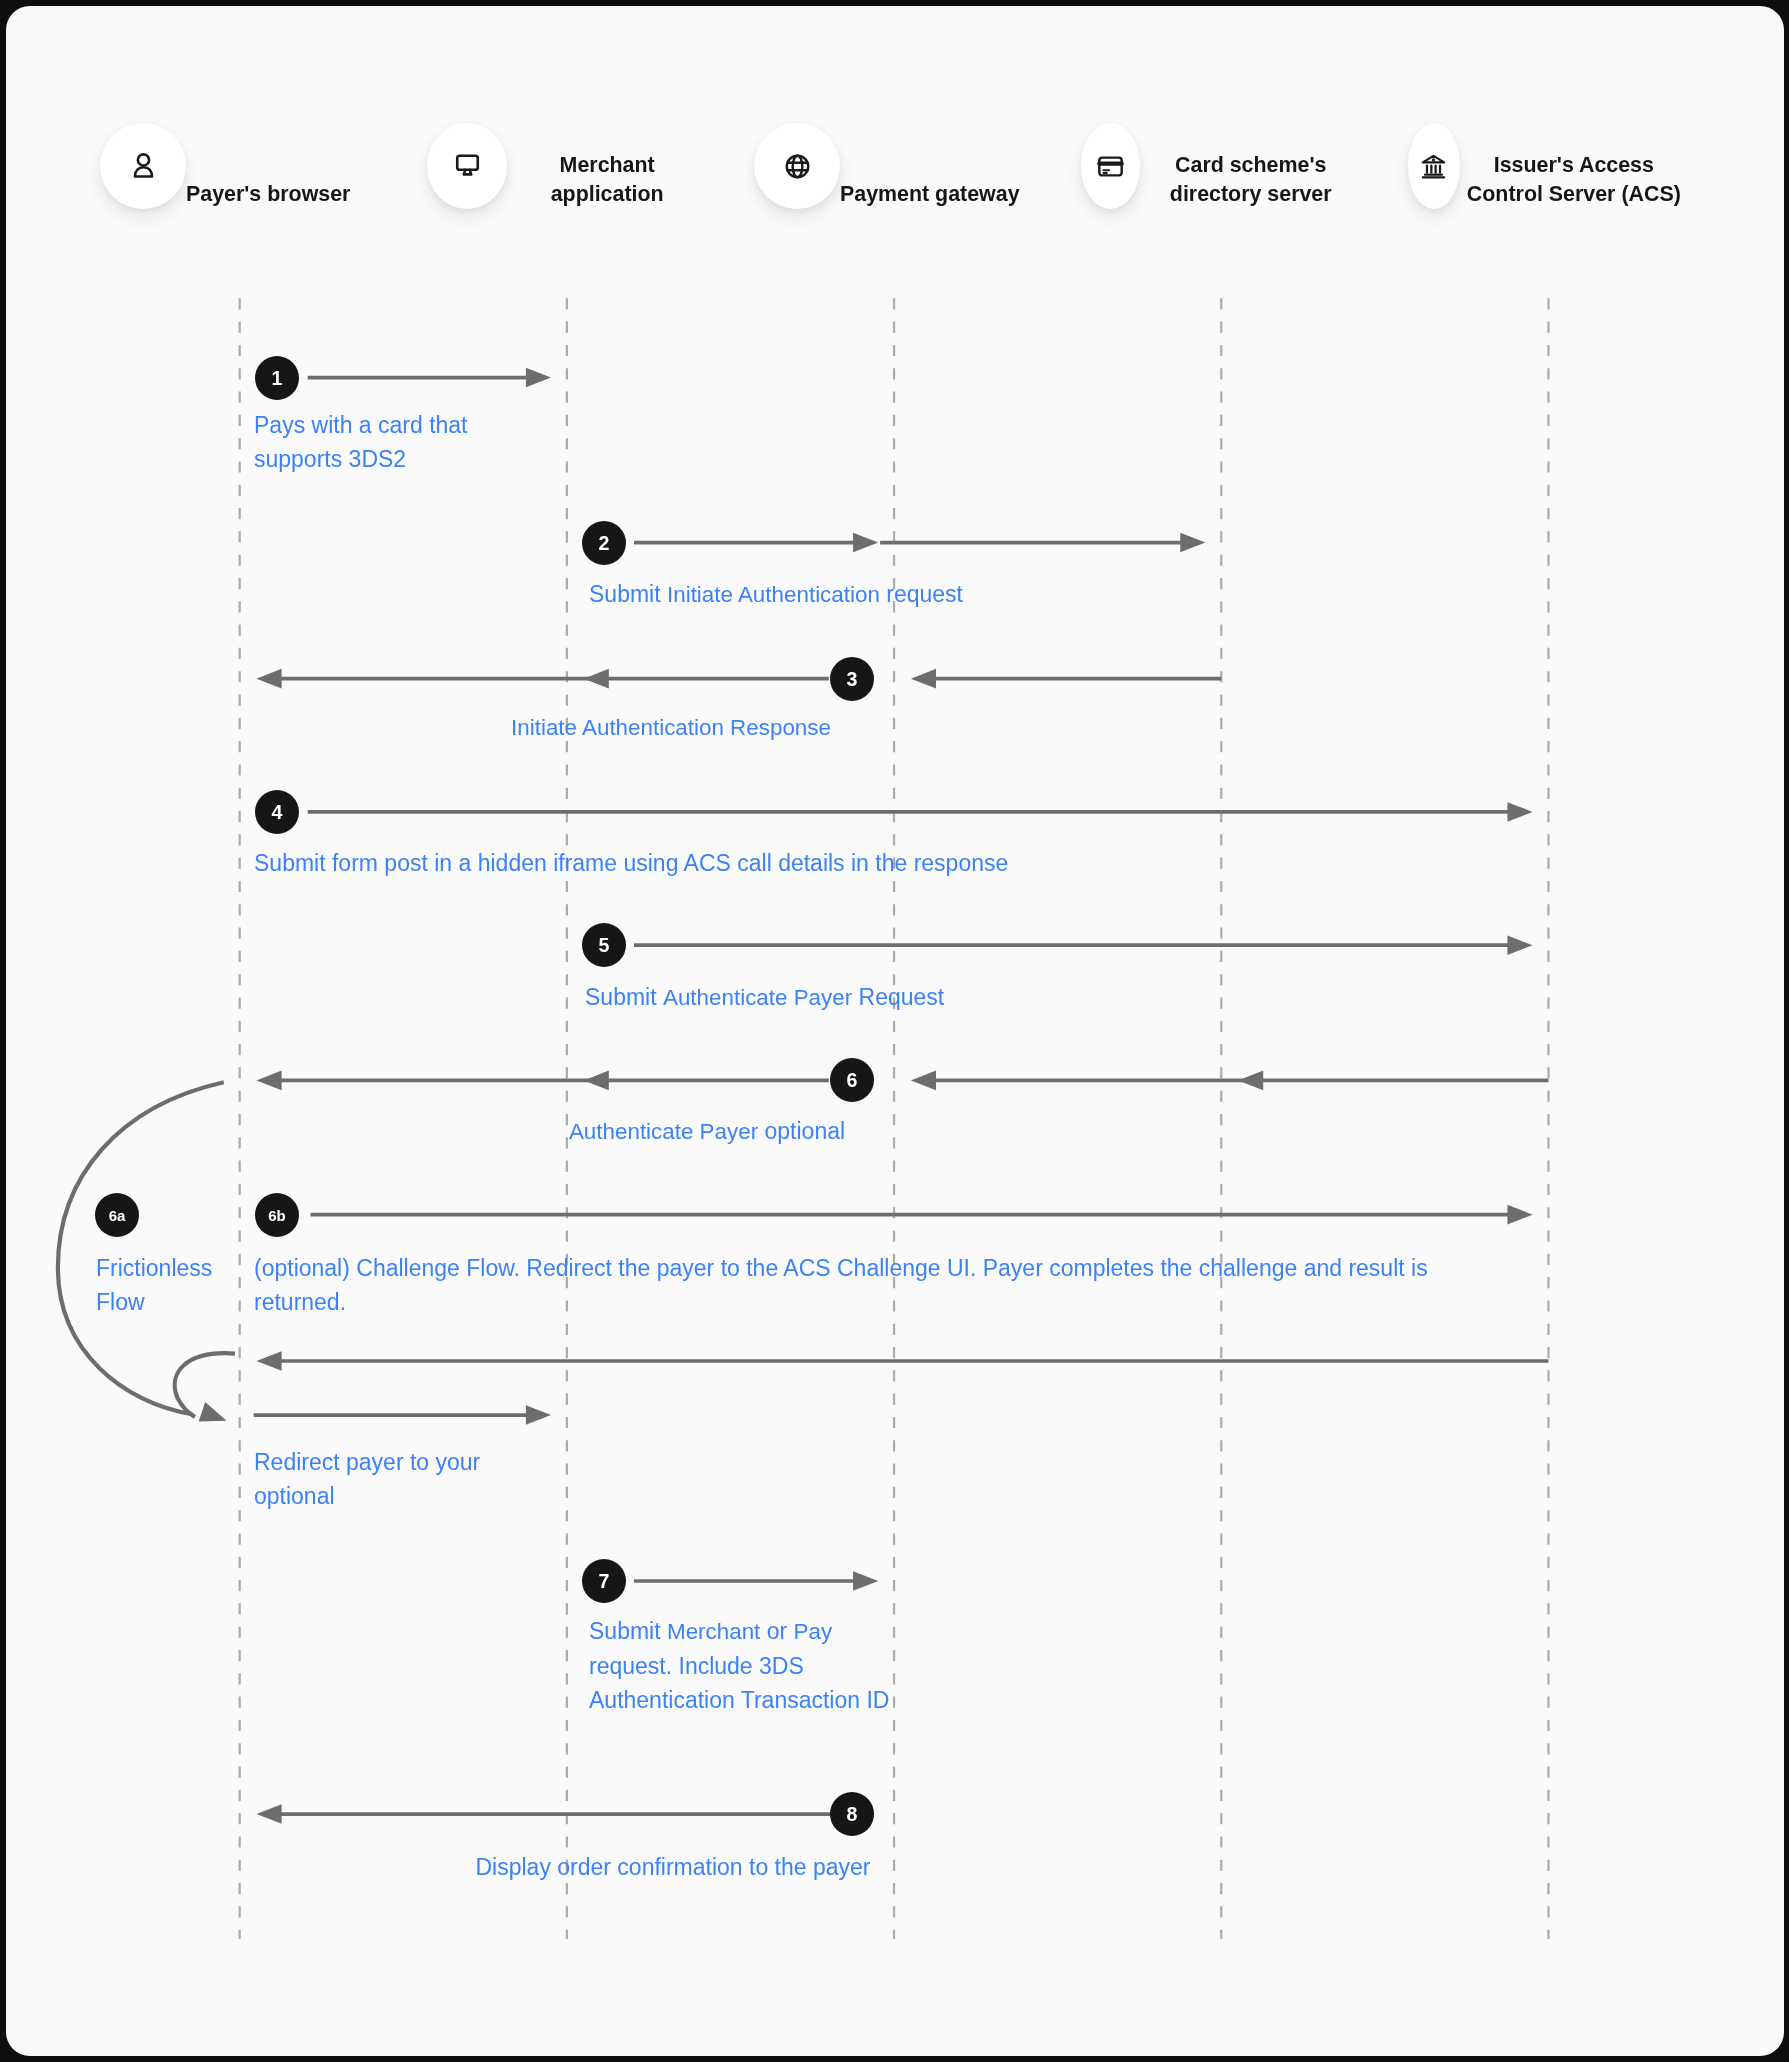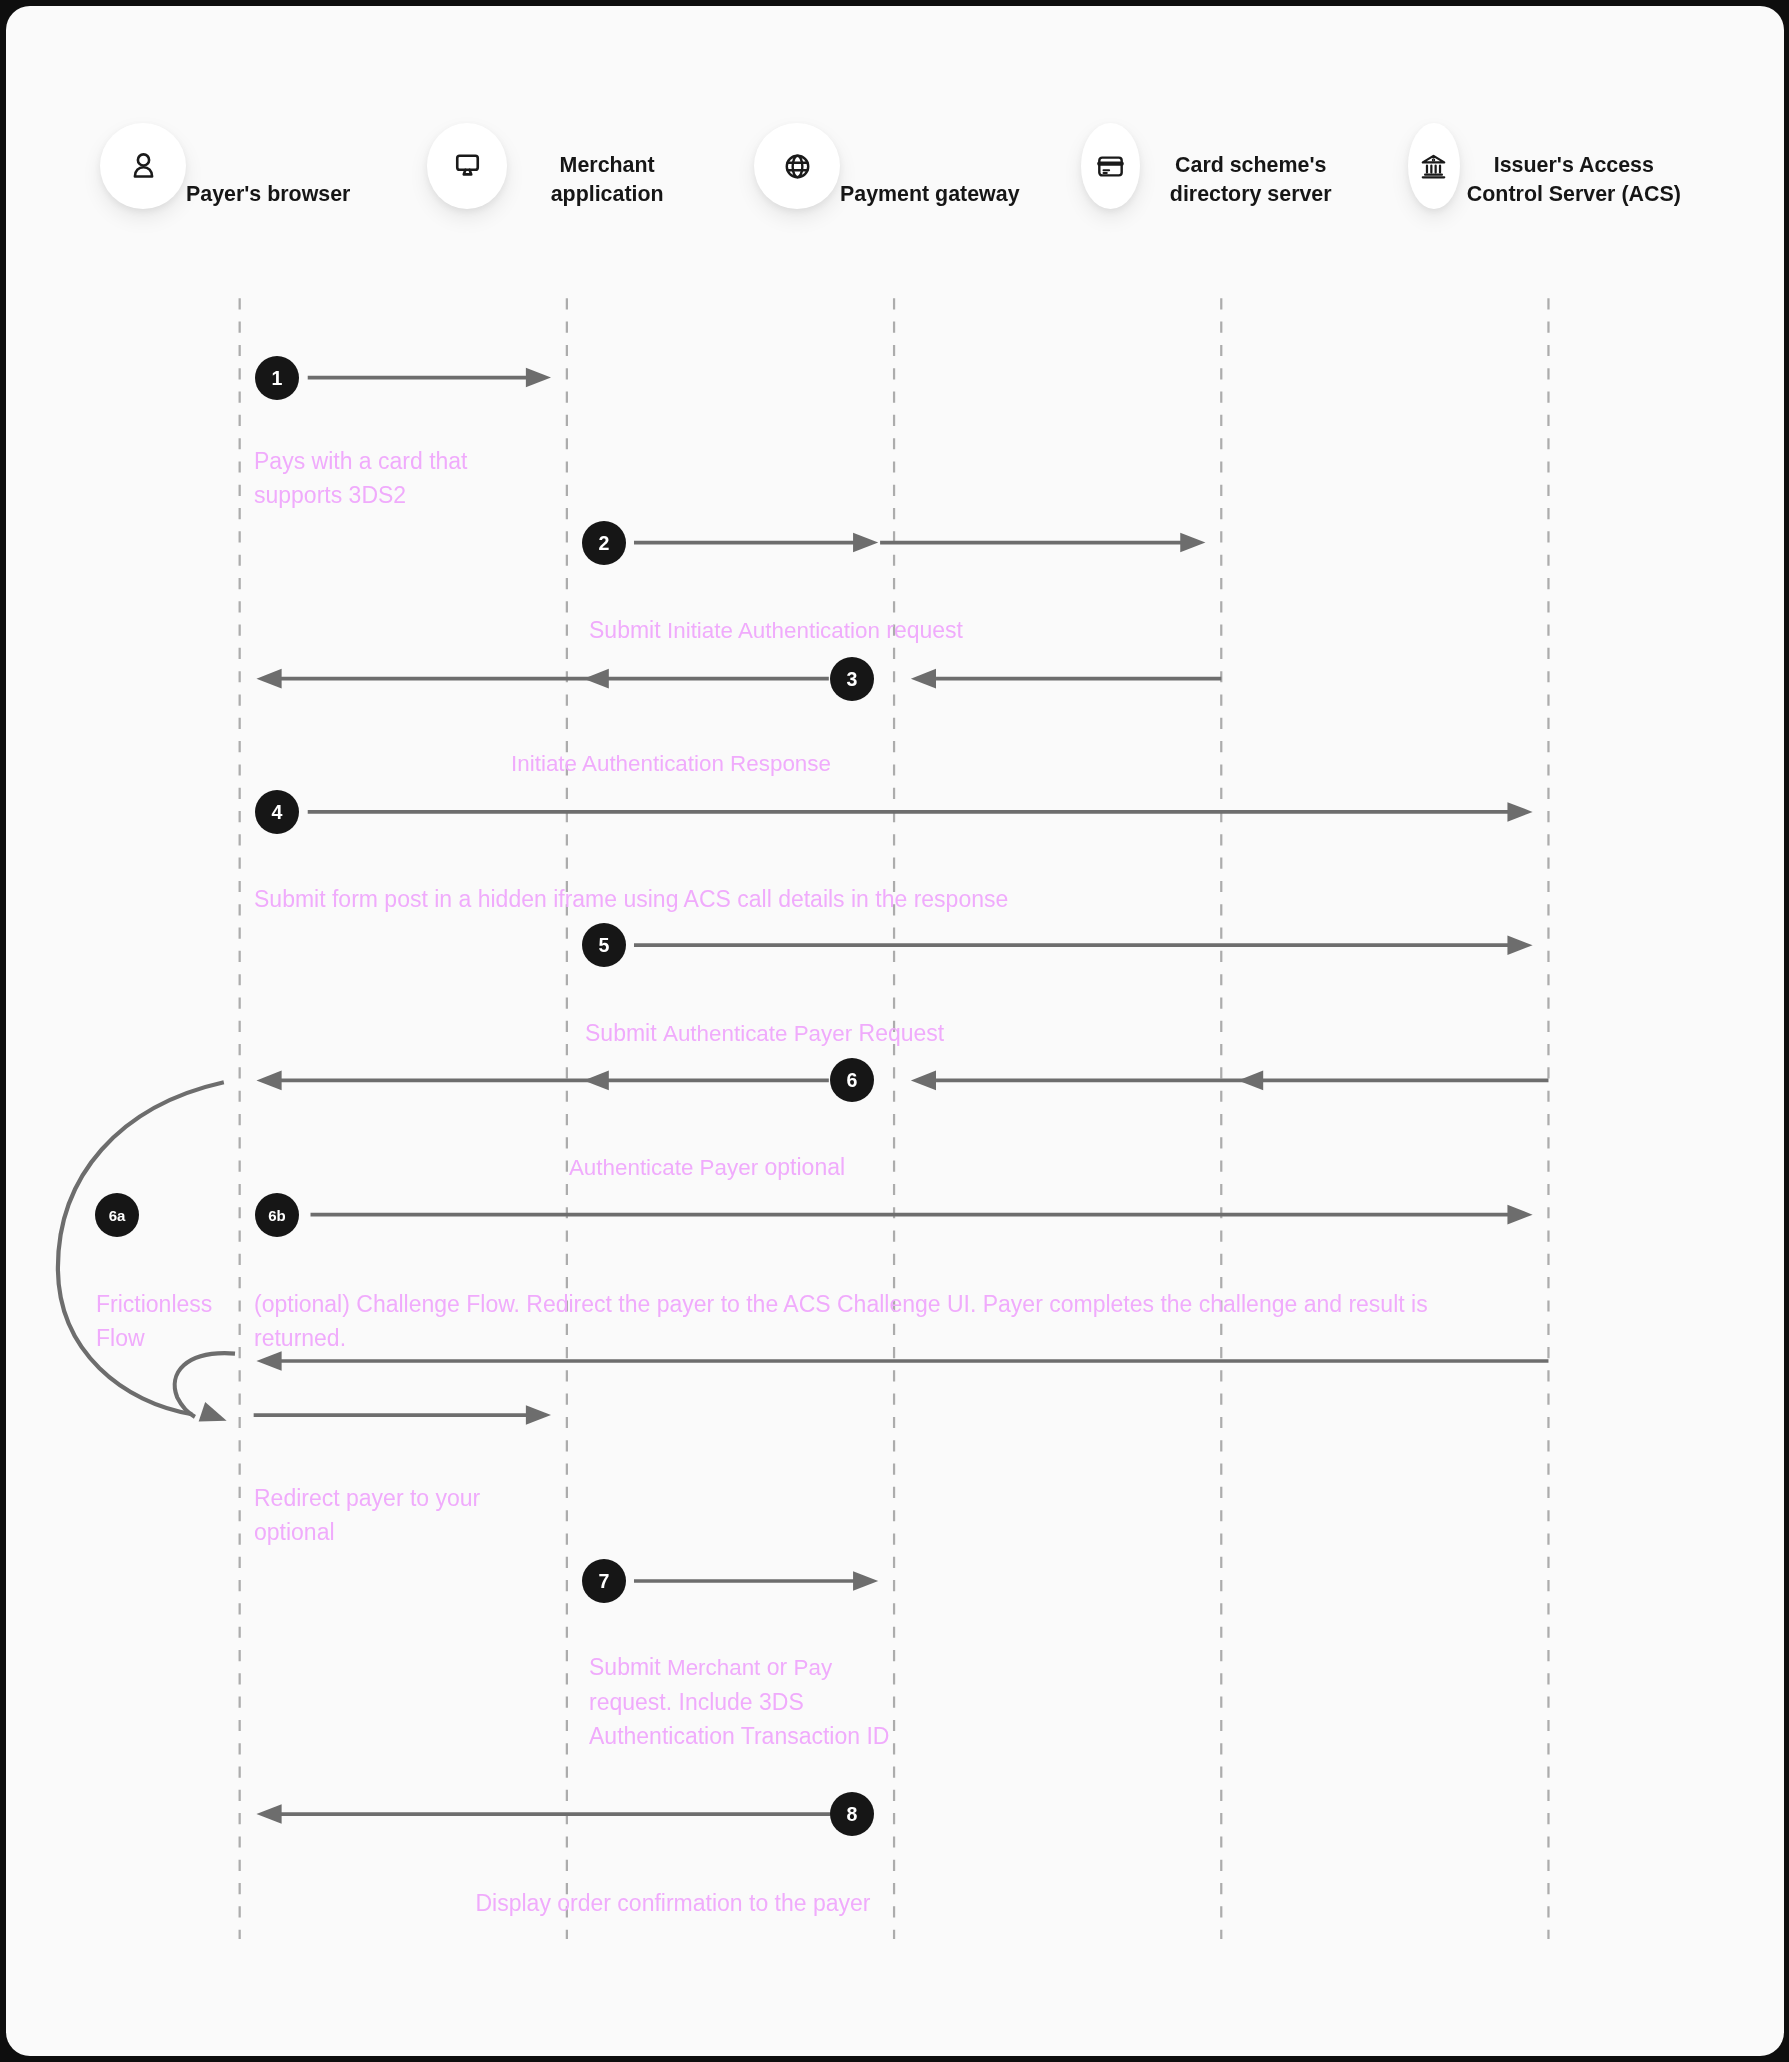--- a/index.html
+++ b/index.html
@@ -12,21 +12,21 @@
   .bubble{width:86px;height:86px;border-radius:50%;background:#ffffff;display:flex;align-items:center;justify-content:center;
           box-shadow:0 9.3px 20.5px rgba(0,0,0,.08),0 2.8px 7.5px rgba(0,0,0,.06);}
   .actor-label{margin-top:17px;font-size:21.4px;line-height:29px;font-weight:700;color:#161616;text-align:center;}
 
   
   .badge{position:absolute;width:44px;height:44px;border-radius:50%;background:#161616;color:#ffffff;
          display:flex;align-items:center;justify-content:center;font-weight:700;font-size:19.6px;transform:translate(-50%,-50%);}
   .badge.two{font-size:15px;}
 
   
-  .txt{position:absolute;font-size:23px;line-height:34px;color:#f0abfc;margin-top:36px;}
+  .txt{position:absolute;font-size:23px;line-height:34px;color:#3b82f6;}
   .mono{font-family:Liberation Sans, sans-serif;font-size:22.4px;}
   .nowrap{white-space:nowrap;}
   .centerx{transform:translateX(-50%);}
   .t1{line-height:34px;}
 </style>
 </head>
 <body>
 
 <div class="stage">
   <div class="card"></div>

